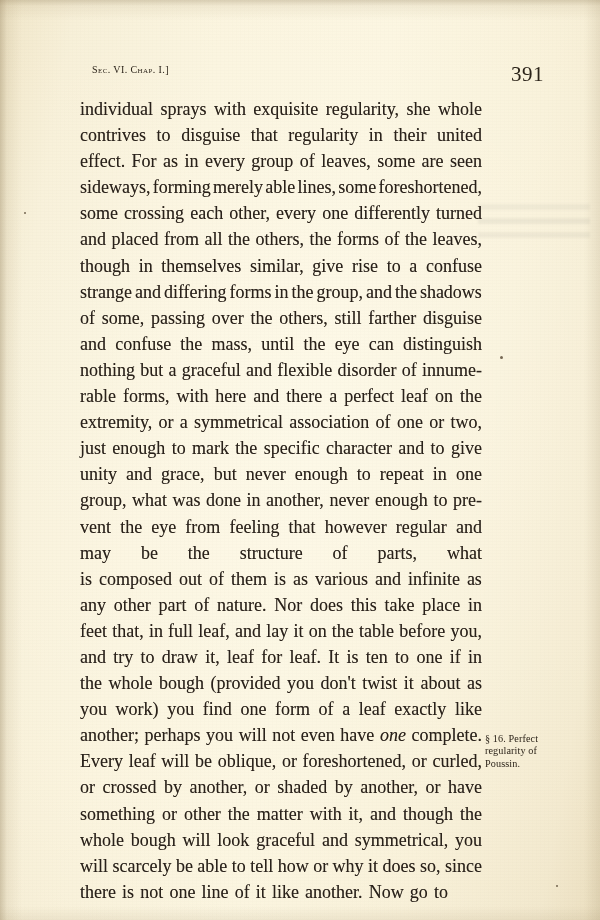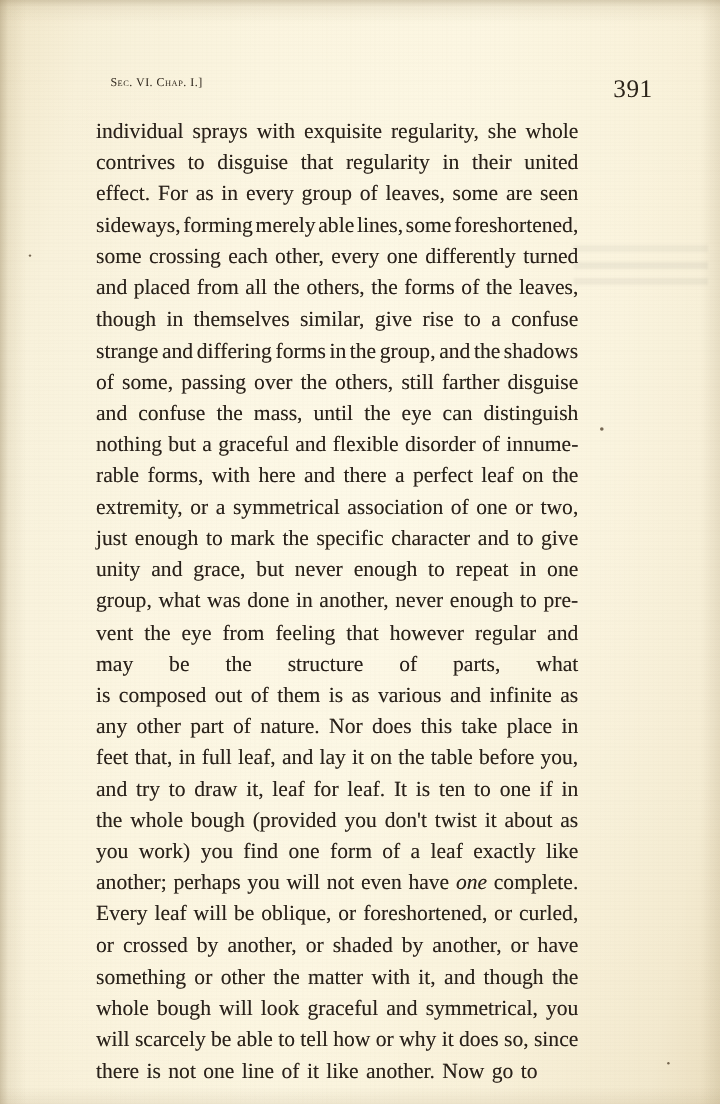--- a/index.html
+++ b/index.html
@@ -544,17 +544,22 @@
         <span class="jw">of</span>
         <span class="jw">it</span>
         <span class="jw">like</span>
         <span class="jw">another.</span>
         <span class="jw">Now</span>
         <span class="jw">go</span>
         <span class="jw">to</span>
       </div>
     </div>
 
+  <div class="margin-note">
+      <span class="mn-ln">§ 16. Perfect</span>
+      <span class="mn-ln">regularity of</span>
+      <span class="mn-ln">Poussin.</span>
+    </div>
 
 <div class="speck" style="left: 24px; top: 212px; width: 2.4px; height: 2.4px; opacity: 0.75;"></div>
     <div class="speck" style="left: 500px; top: 356px; width: 3px; height: 3px; opacity: 0.75;"></div>
     <div class="speck" style="left: 556px; top: 885px; width: 2px; height: 2px; opacity: 0.75;"></div>
   </div>
 
 </body></html>

